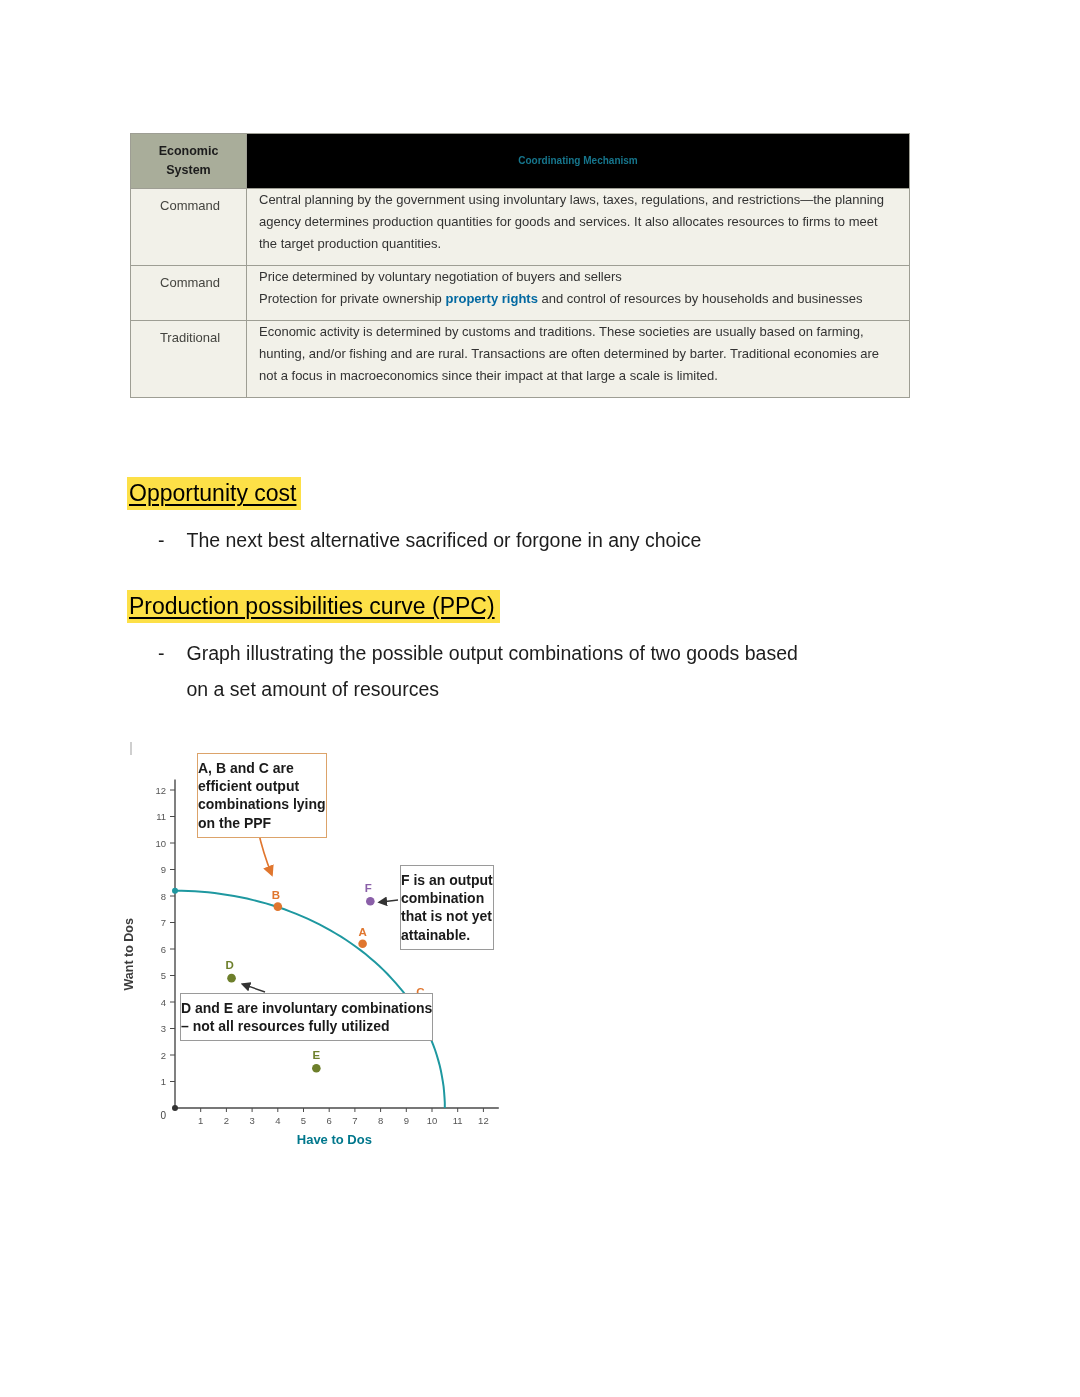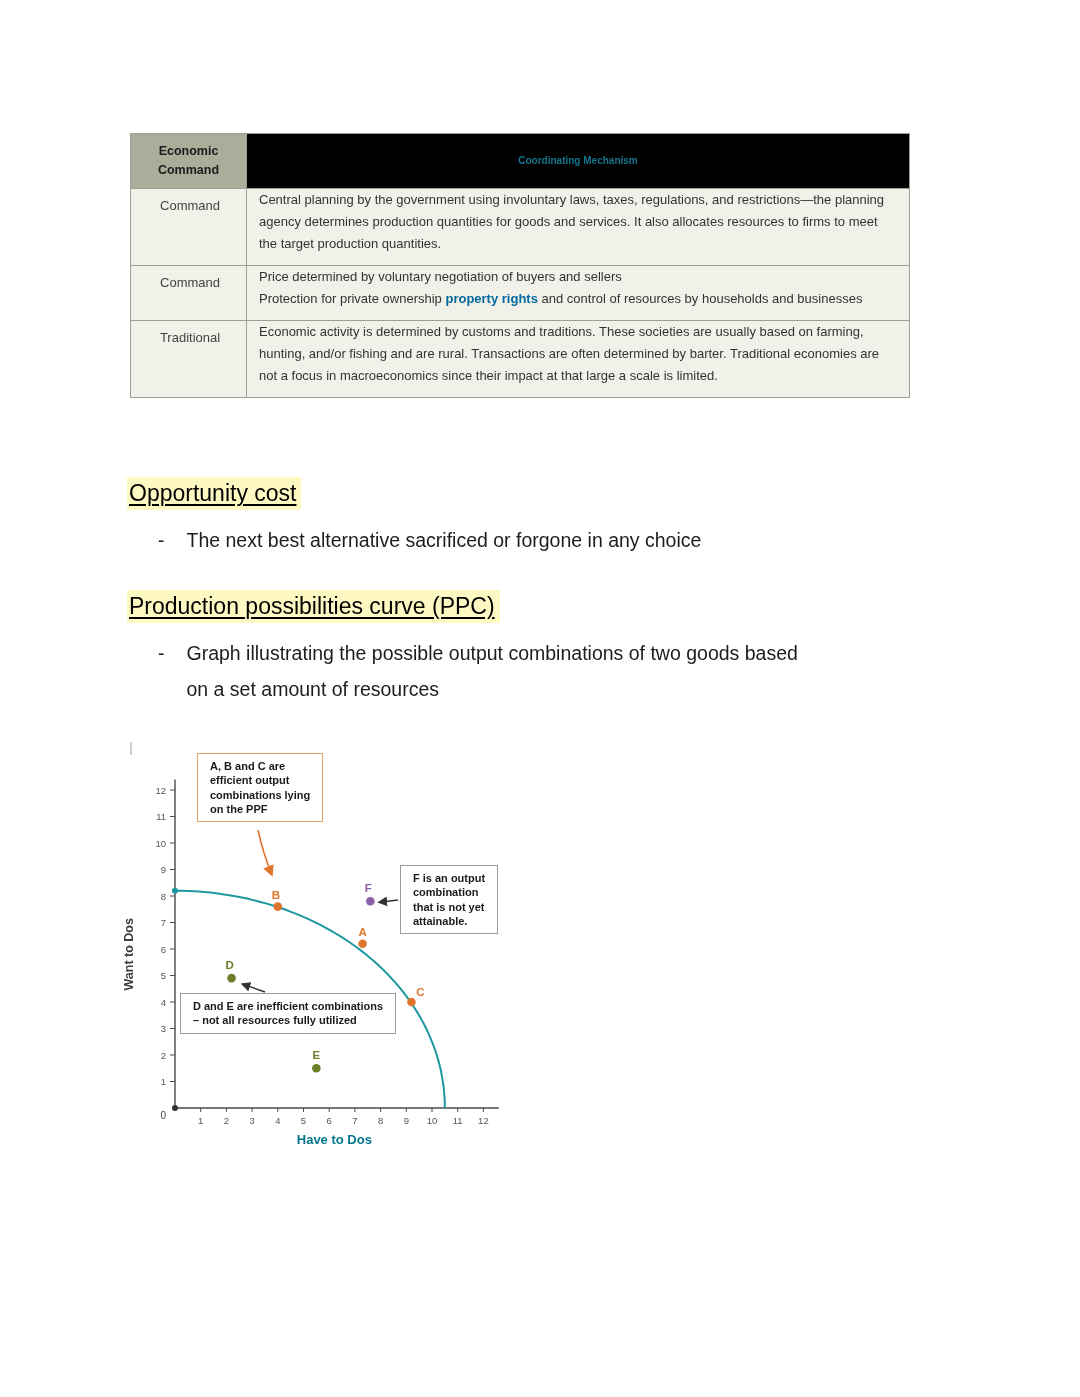--- a/index.html
+++ b/index.html
@@ -30,54 +30,54 @@
   }
   td.system-cell { background:#f2f1e9; padding:9px 6px 9px 9px; color:#44443f;text-align:center; }
   td.mech-cell   { background:#f2f1e9; padding:0 12px 10px 12px; line-height:1.7; color:#333; }
   .prop-link { color:#0369a1; font-weight:bold; }
 
   
   .section-heading {
     position:absolute; left:127px; font-size:23px; font-weight:400; color:#000;
   }
   .section-heading .hl {
-    background:#fef9c3; padding:3px 5px 4px 2px;
+    background:#fde047; padding:3px 5px 4px 2px;
     text-decoration:underline; text-decoration-thickness:1.5px; text-underline-offset:3px;
   }
   .bullet {
     position:absolute; left:158px; font-size:19.5px; color:#1d1d1d;
     display:flex; gap:22px; line-height:1.85;
   }
   .bullet .dash { flex:0 0 auto; }
 
   
   .chart { position:absolute; left:95px; top:738px; width:450px; height:440px; }
   .chart svg { position:absolute; left:0; top:0; }
   .anno {
     position:absolute; background:#ffffff; border:1px solid #9a9a9a;
-    padding:5px 12px; font-size:11px; font-weight:bold; color:#1a1a1a;
+    padding:5px 0; font-size:14px; font-weight:bold; color:#1a1a1a;
     line-height:1.3; white-space:pre; width:max-content;
   }
   .anno.orange { border-color:#dca36a; }
   #anno1 { left:102px; top:15px; }
   #anno2 { left:305px; top:127px; }
   #anno3 { left:85px;  top:255px; }
 
   .cursor-mark { position:absolute; left:130px; top:742px; width:2px; height:13px; background:#cfcfcf; }
 </style>
 </head>
 <body>
 
 <div class="page">
 
   <table class="econ-table">
     <tbody>
         <tr>
       <th class="col-system">Economic
-Command</th>
+System</th>
       <th class="col-mech">Coordinating Mechanism</th>
     </tr>
     <tr>
       <td class="system-cell">Command</td>
       <td class="mech-cell">Central planning by the government using involuntary laws, taxes, regulations, and restrictions—the planning agency determines production quantities for goods and services. It also allocates resources to firms to meet the target production quantities.</td>
     </tr>
     <tr>
       <td class="system-cell">Command</td>
       <td class="mech-cell">
         <div>Price determined by voluntary negotiation of buyers and sellers</div>
@@ -192,17 +192,17 @@
         <line x1="170" y1="254" x2="147.5" y2="246.1" stroke="#333" stroke-width="1.4" marker-end="url(#ah-k)"></line>
       </svg>
     <div class="anno orange" id="anno1">A, B and C are
 efficient output
 combinations lying
 on the PPF</div>
     <div class="anno" id="anno2">F is an output
 combination
 that is not yet
 attainable.</div>
-    <div class="anno" id="anno3">D and E are inefficient combinations
+    <div class="anno" id="anno3">D and E are involuntary combinations
 – not all resources fully utilized</div>
   </div>
 
 </div>
 
 </body></html>

